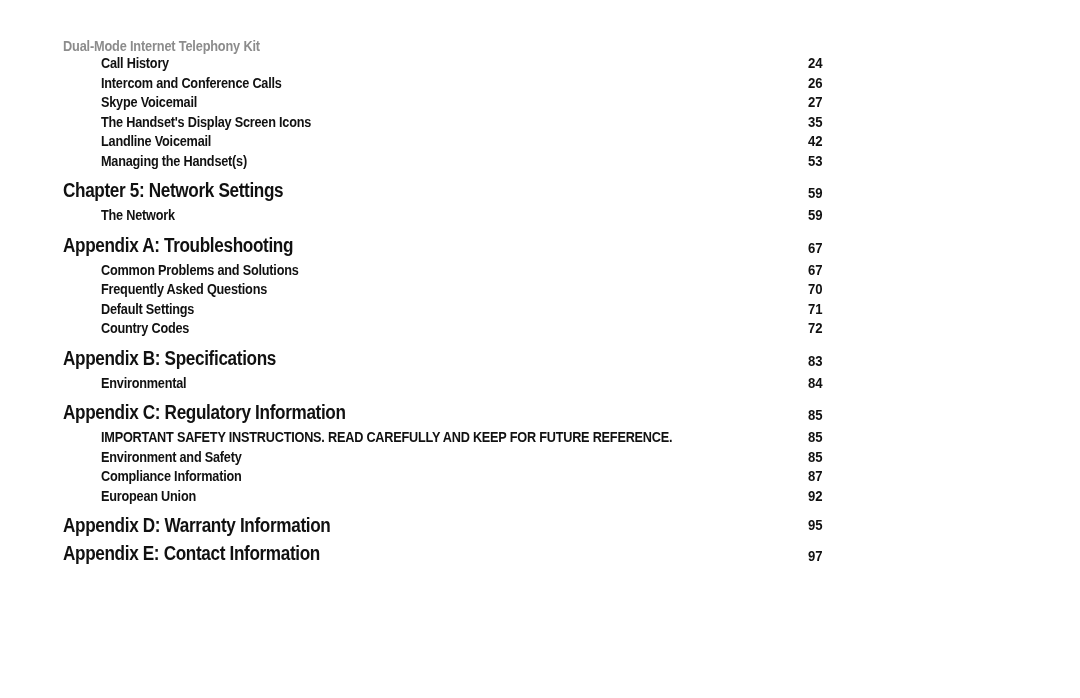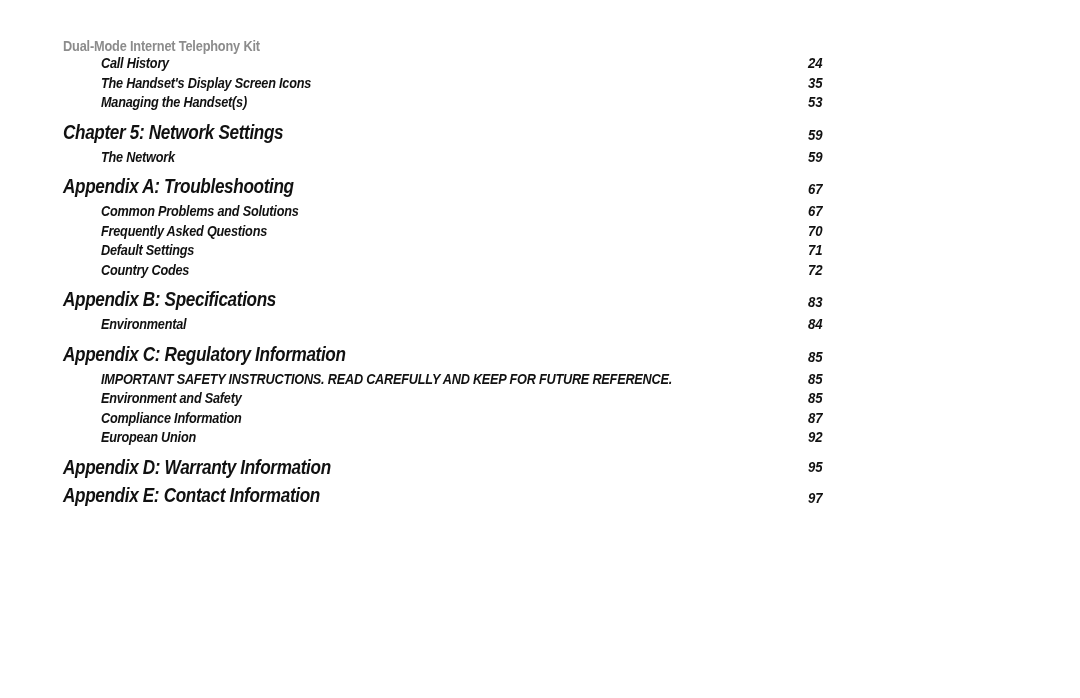--- a/index.html
+++ b/index.html
@@ -43,21 +43,20 @@
     position: absolute;
     left: 0;
     top: 54px;
     width: 1080px;
   }
 
   .toc-row {
     position: relative;
     height: 19.5px;
     width: 981px;
-    font-style: italic;
   }
   .toc-row.chapter {
     height: 24px;
   }
   .toc-row.chapter.tight {
     height: 21px;
   }
 
   .toc-title {
     position: absolute;
@@ -113,22 +112,34 @@
 <div class="page">
 
   <div class="running-header">Dual-Mode Internet Telephony Kit</div>
 
   <div class="toc" id="toc-list">
       <div class="toc-row">
         <div class="toc-title">Call History</div>
         <div class="toc-page">24</div>
       </div>
       <div class="toc-row">
+        <div class="toc-title">Intercom and Conference Calls</div>
+        <div class="toc-page">26</div>
+      </div>
+      <div class="toc-row">
+        <div class="toc-title">Skype Voicemail</div>
+        <div class="toc-page">27</div>
+      </div>
+      <div class="toc-row">
         <div class="toc-title">The Handset's Display Screen Icons</div>
         <div class="toc-page">35</div>
+      </div>
+      <div class="toc-row">
+        <div class="toc-title">Landline Voicemail</div>
+        <div class="toc-page">42</div>
       </div>
       <div class="toc-row">
         <div class="toc-title">Managing the Handset(s)</div>
         <div class="toc-page">53</div>
       </div>
       <div class="spacer-md"></div>
       <div class="toc-row chapter">
         <div class="toc-title">Chapter 5: Network Settings</div>
         <div class="toc-page">59</div>
       </div>

